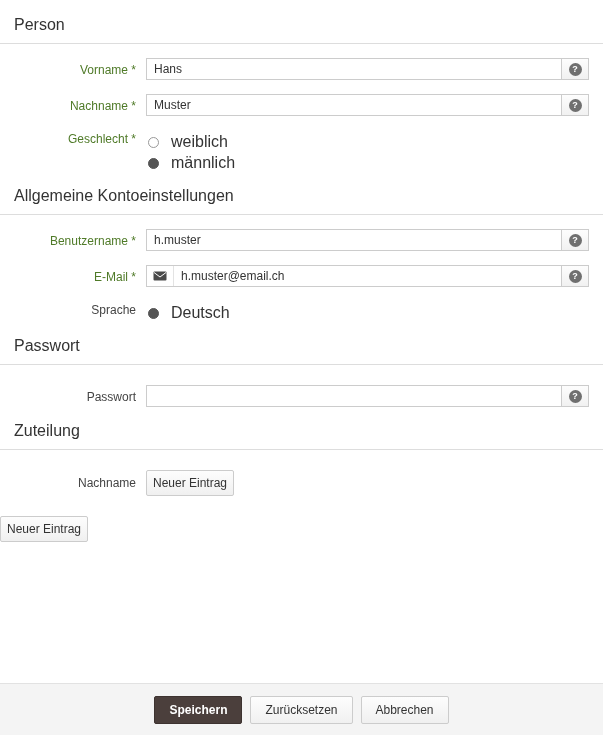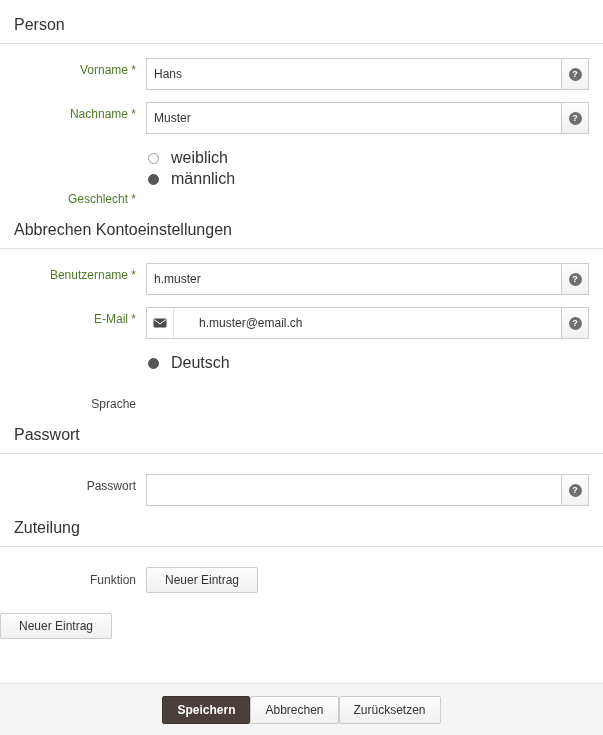--- a/index.html
+++ b/index.html
@@ -60,23 +60,22 @@
     flex: 1;
     padding-right: 14px;
   }
 
   
   .input-group {
     display: flex;
     align-items: stretch;
     border: 1px solid #cccccc;
     background: #ffffff;
-    height: 32px;
-    box-sizing: border-box;
-    gap: 18px;
+    height: 22px;
+    box-sizing: border-box;
   }
   .input-group .prefix-icon {
     width: 26px;
     min-width: 26px;
     display: flex;
     align-items: center;
     justify-content: center;
     border-right: 1px solid #e3e3e3;
     color: #555555;
     font-size: 12px;
@@ -142,29 +141,28 @@
   .radio.checked {
     background: #555555;
     border-color: #555555;
   }
   .radio-label {
     font-size: 16px;
     color: #333333;
   }
   .row.radio-row .label {
     line-height: 18px;
-    margin-top: 44px;
   }
 
   
   .btn {
     display: inline-block;
     font-family: "Liberation Sans", sans-serif;
     font-size: 12px;
-    padding: 5px 18px;
+    padding: 5px 6px;
     border: 1px solid #cccccc;
     background: linear-gradient(to bottom, #fdfdfd 0%, #f0f0f0 100%);
     color: #333333;
     cursor: pointer;
     border-radius: 2px;
     line-height: 14px;
   }
   .row.btn-row { margin-bottom: 20px; }
   .row.btn-row .label { line-height: 26px; }
 
@@ -174,20 +172,21 @@
     left: 0;
     top: 683px;
     width: 603px;
     height: 52px;
     background: #f4f4f4;
     border-top: 1px solid #e2e2e2;
     box-sizing: border-box;
     display: flex;
     align-items: center;
     justify-content: center;
+    gap: 8px;
   }
   .footer .btn-primary {
     background: #4b3f3c;
     border: 1px solid #3d3330;
     color: #ffffff;
     font-weight: bold;
     padding: 6px 14px;
     border-radius: 2px;
     font-size: 12px;
     cursor: pointer;
@@ -244,21 +243,21 @@
         </div>
         <div class="radio-item">
           <span class="radio checked"></span>
           <span class="radio-label">männlich</span>
         </div>
       </div>
     </div>
 
   </div>
 
-  <h2 class="section-title">Abbrechen Kontoeinstellungen</h2>
+  <h2 class="section-title">Allgemeine Kontoeinstellungen</h2>
   <div class="rows">
 
     <div class="row">
       <div class="label">Benutzername *</div>
       <div class="field">
         <div class="input-group">
           <input type="text" value="h.muster" style="">
           <div class="help-btn">
               <span class="q">?</span>
             </div>
@@ -309,31 +308,31 @@
             </div>
         </div>
       </div>
     </div>
   </div>
 
   <h2 class="section-title">Zuteilung</h2>
   <div class="rows">
     <div class="spacer-sm"></div>
     <div class="row btn-row">
-      <div class="label plain">Funktion</div>
+      <div class="label plain">Nachname</div>
       <div class="field">
         <button class="btn">Neuer Eintrag</button>
       </div>
     </div>
     <div class="row btn-row">
       <div class="field">
         <button class="btn">Neuer Eintrag</button>
       </div>
     </div>
   </div>
 
 </div>
 
 <div class="footer">
   <button class="btn-primary">Speichern</button>
+  <button class="btn-secondary">Zurücksetzen</button>
   <button class="btn-secondary">Abbrechen</button>
-  <button class="btn-secondary">Zurücksetzen</button>
 </div>
 
 </body></html>

